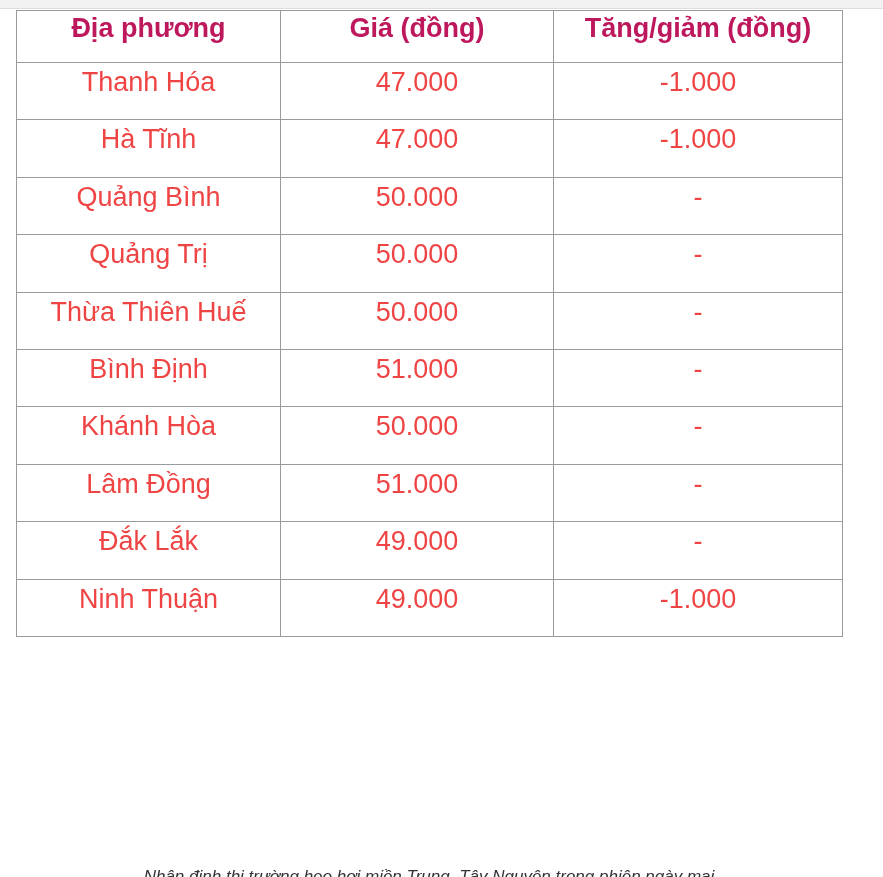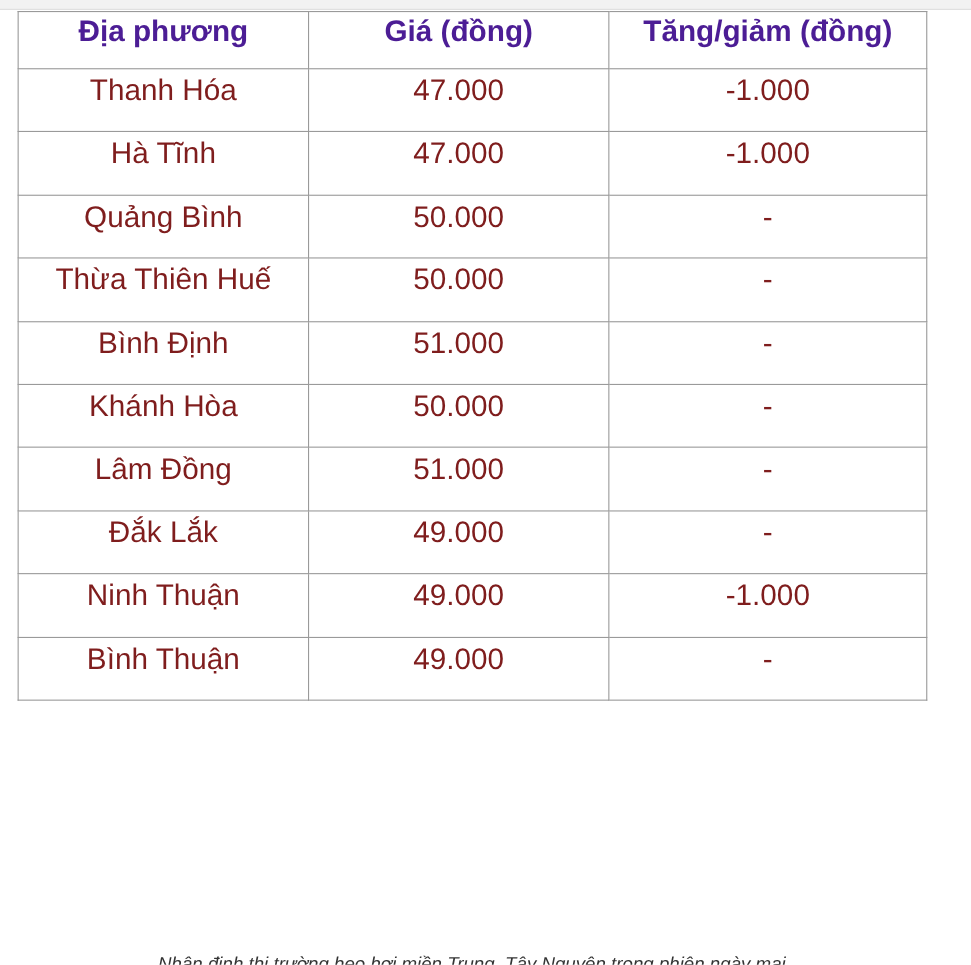--- a/index.html
+++ b/index.html
@@ -44,27 +44,27 @@
     box-sizing: border-box;
     font-size: 27px;
     line-height: 31px;
     overflow: hidden;
     white-space: nowrap;
   }
   .price-table th {
     height: 52px;
     padding: 2px 4px 0 4px;
     font-weight: 700;
-    color: #4c1d95;
+    color: #be185d;
   }
   .price-table td {
     height: 57.4px;
     padding: 4px 4px 0 4px;
     font-weight: 400;
-    color: #7f1d1d;
+    color: #ef4444;
     margin-left: 20px;
   }
   .clipped-caption {
     position: absolute;
     top: 866px;
     left: 16px;
     width: 826px;
     height: 11px;
     overflow: hidden;
     text-align: center;
@@ -103,20 +103,25 @@
           <td>Hà Tĩnh</td>
           <td>47.000</td>
           <td>-1.000</td>
         </tr>
         <tr>
           <td>Quảng Bình</td>
           <td>50.000</td>
           <td>-</td>
         </tr>
         <tr>
+          <td>Quảng Trị</td>
+          <td>50.000</td>
+          <td>-</td>
+        </tr>
+        <tr>
           <td>Thừa Thiên Huế</td>
           <td>50.000</td>
           <td>-</td>
         </tr>
         <tr>
           <td>Bình Định</td>
           <td>51.000</td>
           <td>-</td>
         </tr>
         <tr>
@@ -132,22 +137,17 @@
         <tr>
           <td>Đắk Lắk</td>
           <td>49.000</td>
           <td>-</td>
         </tr>
         <tr>
           <td>Ninh Thuận</td>
           <td>49.000</td>
           <td>-1.000</td>
         </tr>
-        <tr>
-          <td>Bình Thuận</td>
-          <td>49.000</td>
-          <td>-</td>
-        </tr>
       </tbody>
   </table>
 </div>
 
 <div class="clipped-caption">Nhận định thị trường heo hơi miền Trung, Tây Nguyên trong phiên ngày mai</div>
 
 </body></html>

